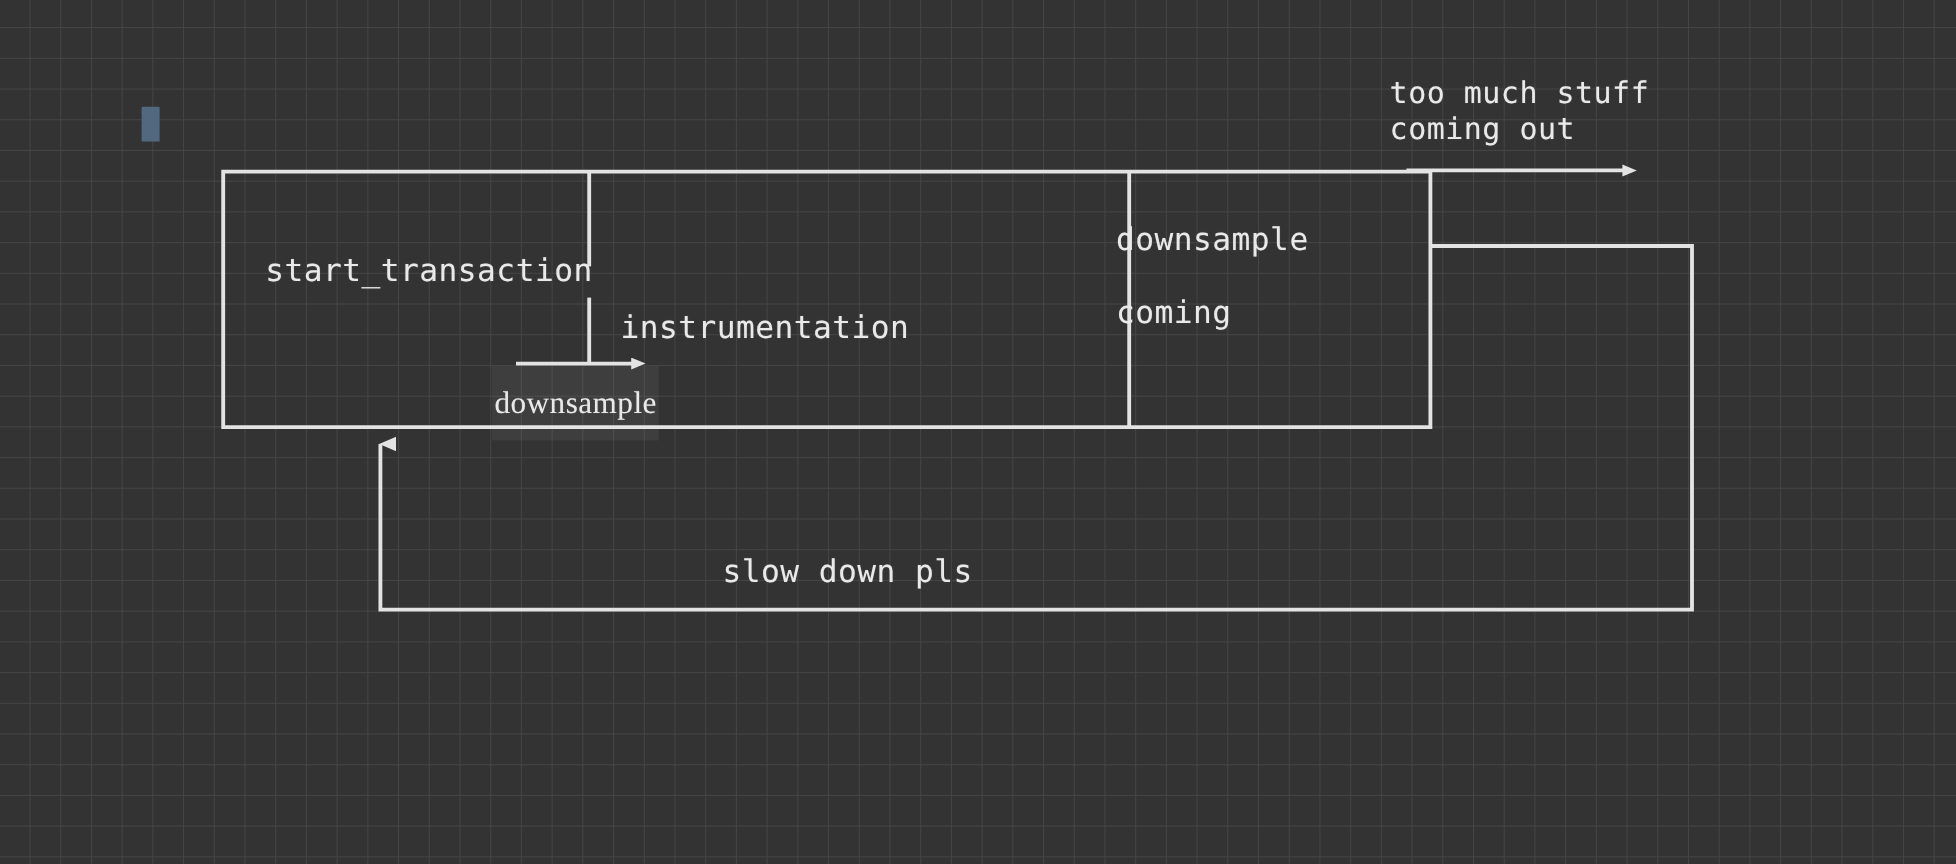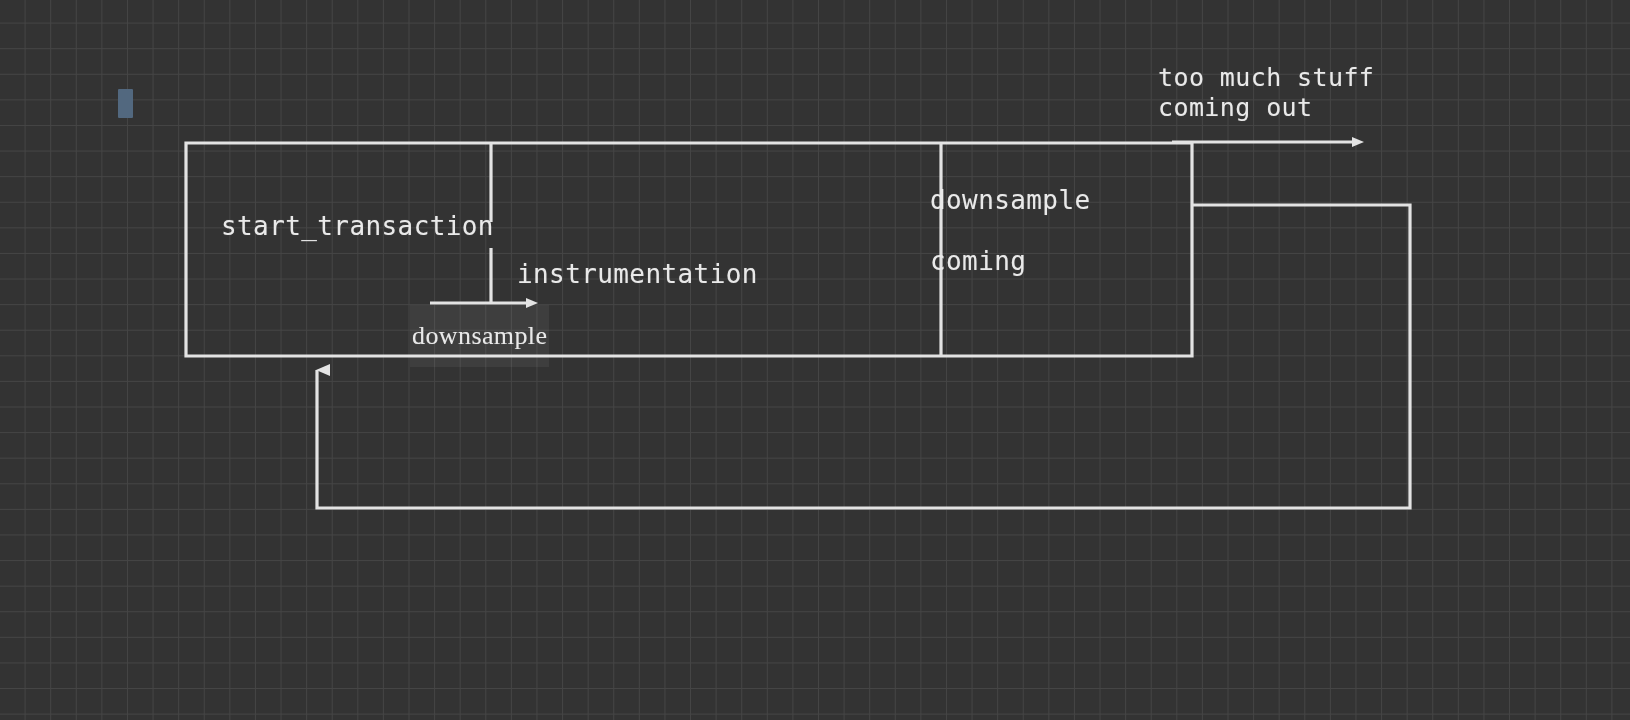--- a/index.html
+++ b/index.html
@@ -96,14 +96,15 @@
   <div class="lbl highlight-bg" style="left:412px; top:306px;">downsample</div>
 
   <div class="lbl" style="left:930px; top:184px;">downsample</div>
 
   <div class="lbl" style="left:930px; top:245px;">coming</div>
 
   <div class="lbl lbl-small" style="left:1158px; top:92px;">coming out</div>
 
   <div class="lbl lbl-small" style="left:1158px; top:62px;">too much stuff</div>
 
+  <div class="lbl" style="left:602px; top:461px;">slow down pls</div>
 
 </div>
 
 </body></html>

